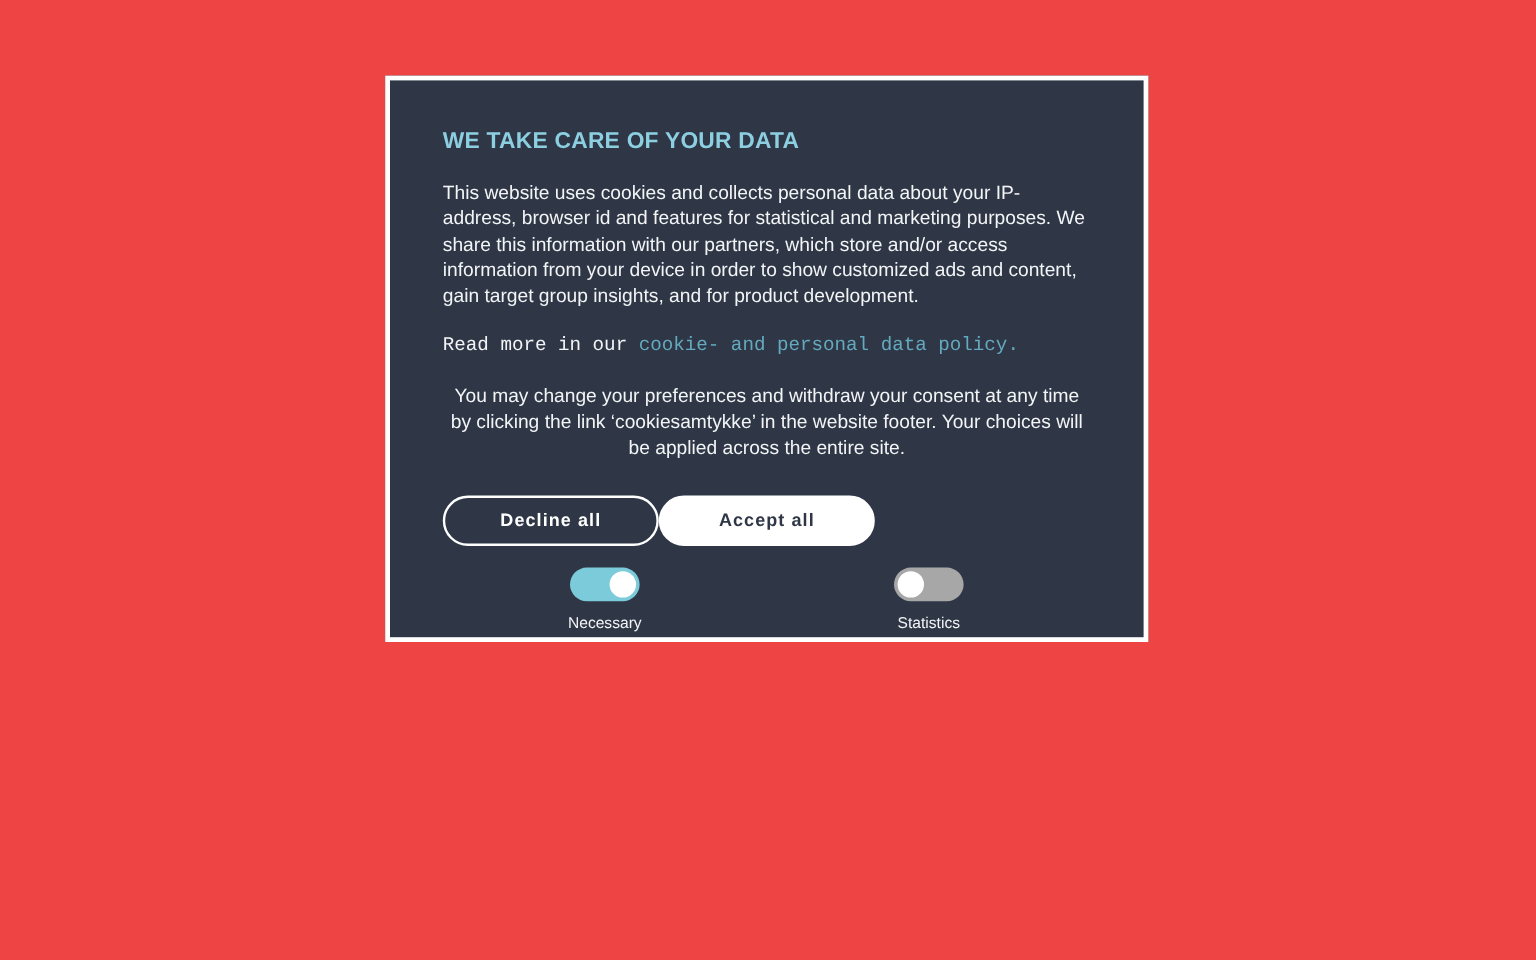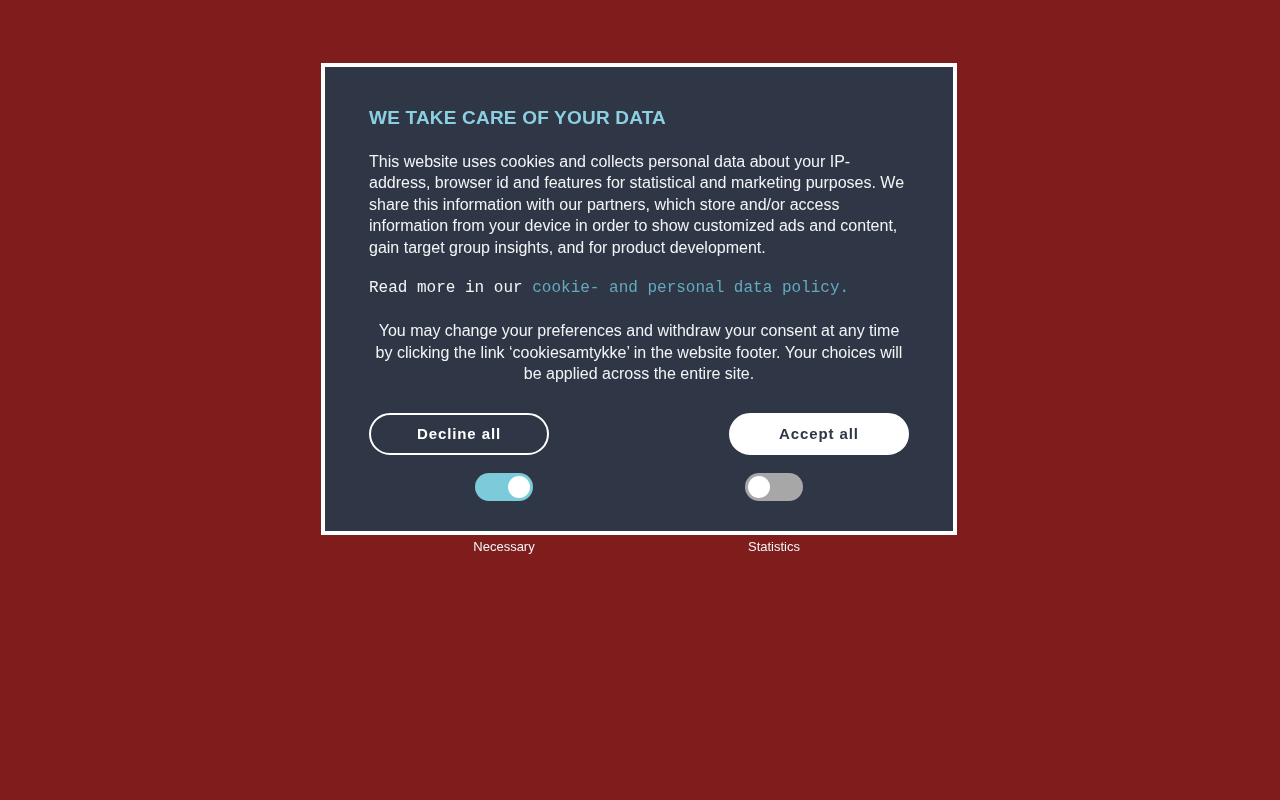--- a/index.html
+++ b/index.html
@@ -11,21 +11,21 @@
     height: 800px;
     background: #333b48;
     font-family: "Liberation Sans", sans-serif;
     overflow: hidden;
   }
 
   .page {
     position: relative;
     width: 1280px;
     height: 800px;
-    background: #7f1d1d;
+    background: #ef4444;
   }
 
   
   .consent-dialog {
     position: absolute;
     left: 321px;
     top: 63px;
     width: 636px;
     height: 472px;
     box-sizing: border-box;
@@ -66,22 +66,21 @@
   .policy-link {
     color: #64a9bd;
     text-decoration: none;
     cursor: pointer;
   }
 
   
   .button-row {
     margin-top: 28px;
     display: flex;
-    justify-content: space-between;
-    gap: 21px;
+    justify-content: flex-start;
   }
 
   .btn {
     box-sizing: border-box;
     height: 42px;
     min-width: 180px;
     padding: 0 24px;
     border-radius: 21px;
     font-size: 15px;
     font-weight: bold;
@@ -109,21 +108,20 @@
   .toggle-row {
     margin-top: 18px;
     display: flex;
   }
 
   .toggle-cell {
     flex: 1 1 0;
     display: flex;
     flex-direction: column;
     align-items: center;
-    gap: 28px;
   }
 
   .toggle-switch {
     position: relative;
     width: 58px;
     height: 28px;
     border-radius: 14px;
     background: #a7a7a7;
     cursor: pointer;
     flex: none;

